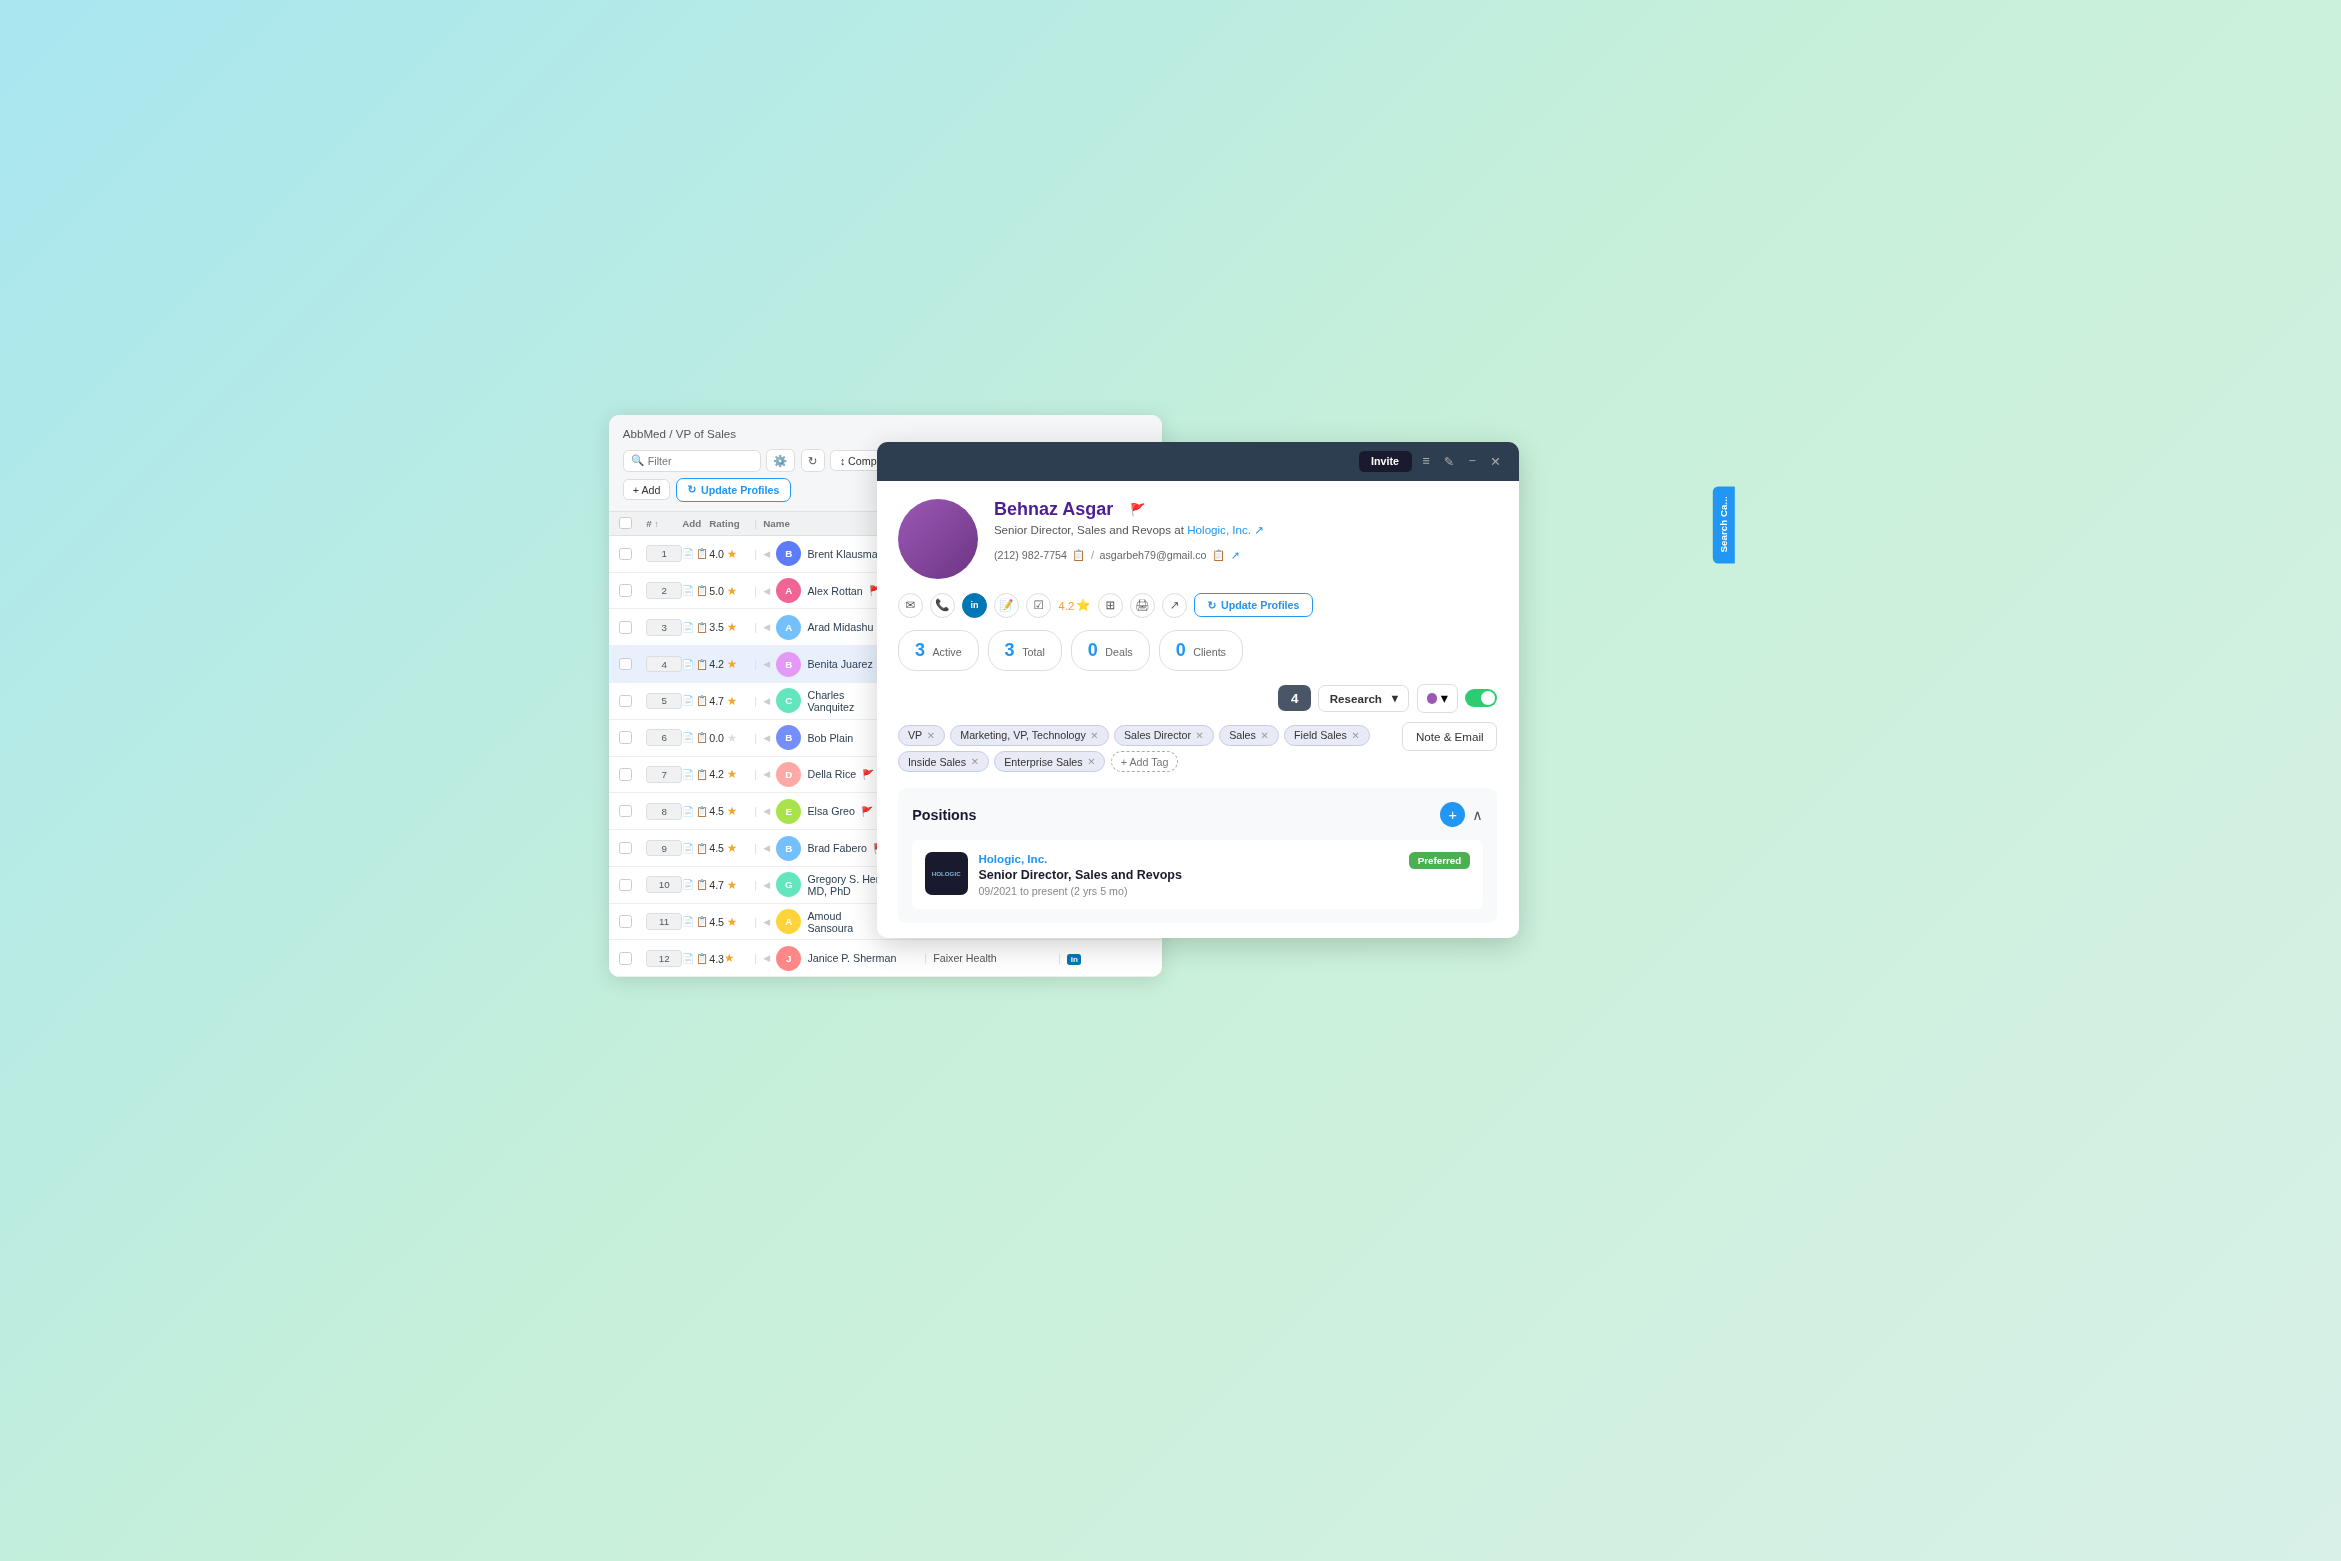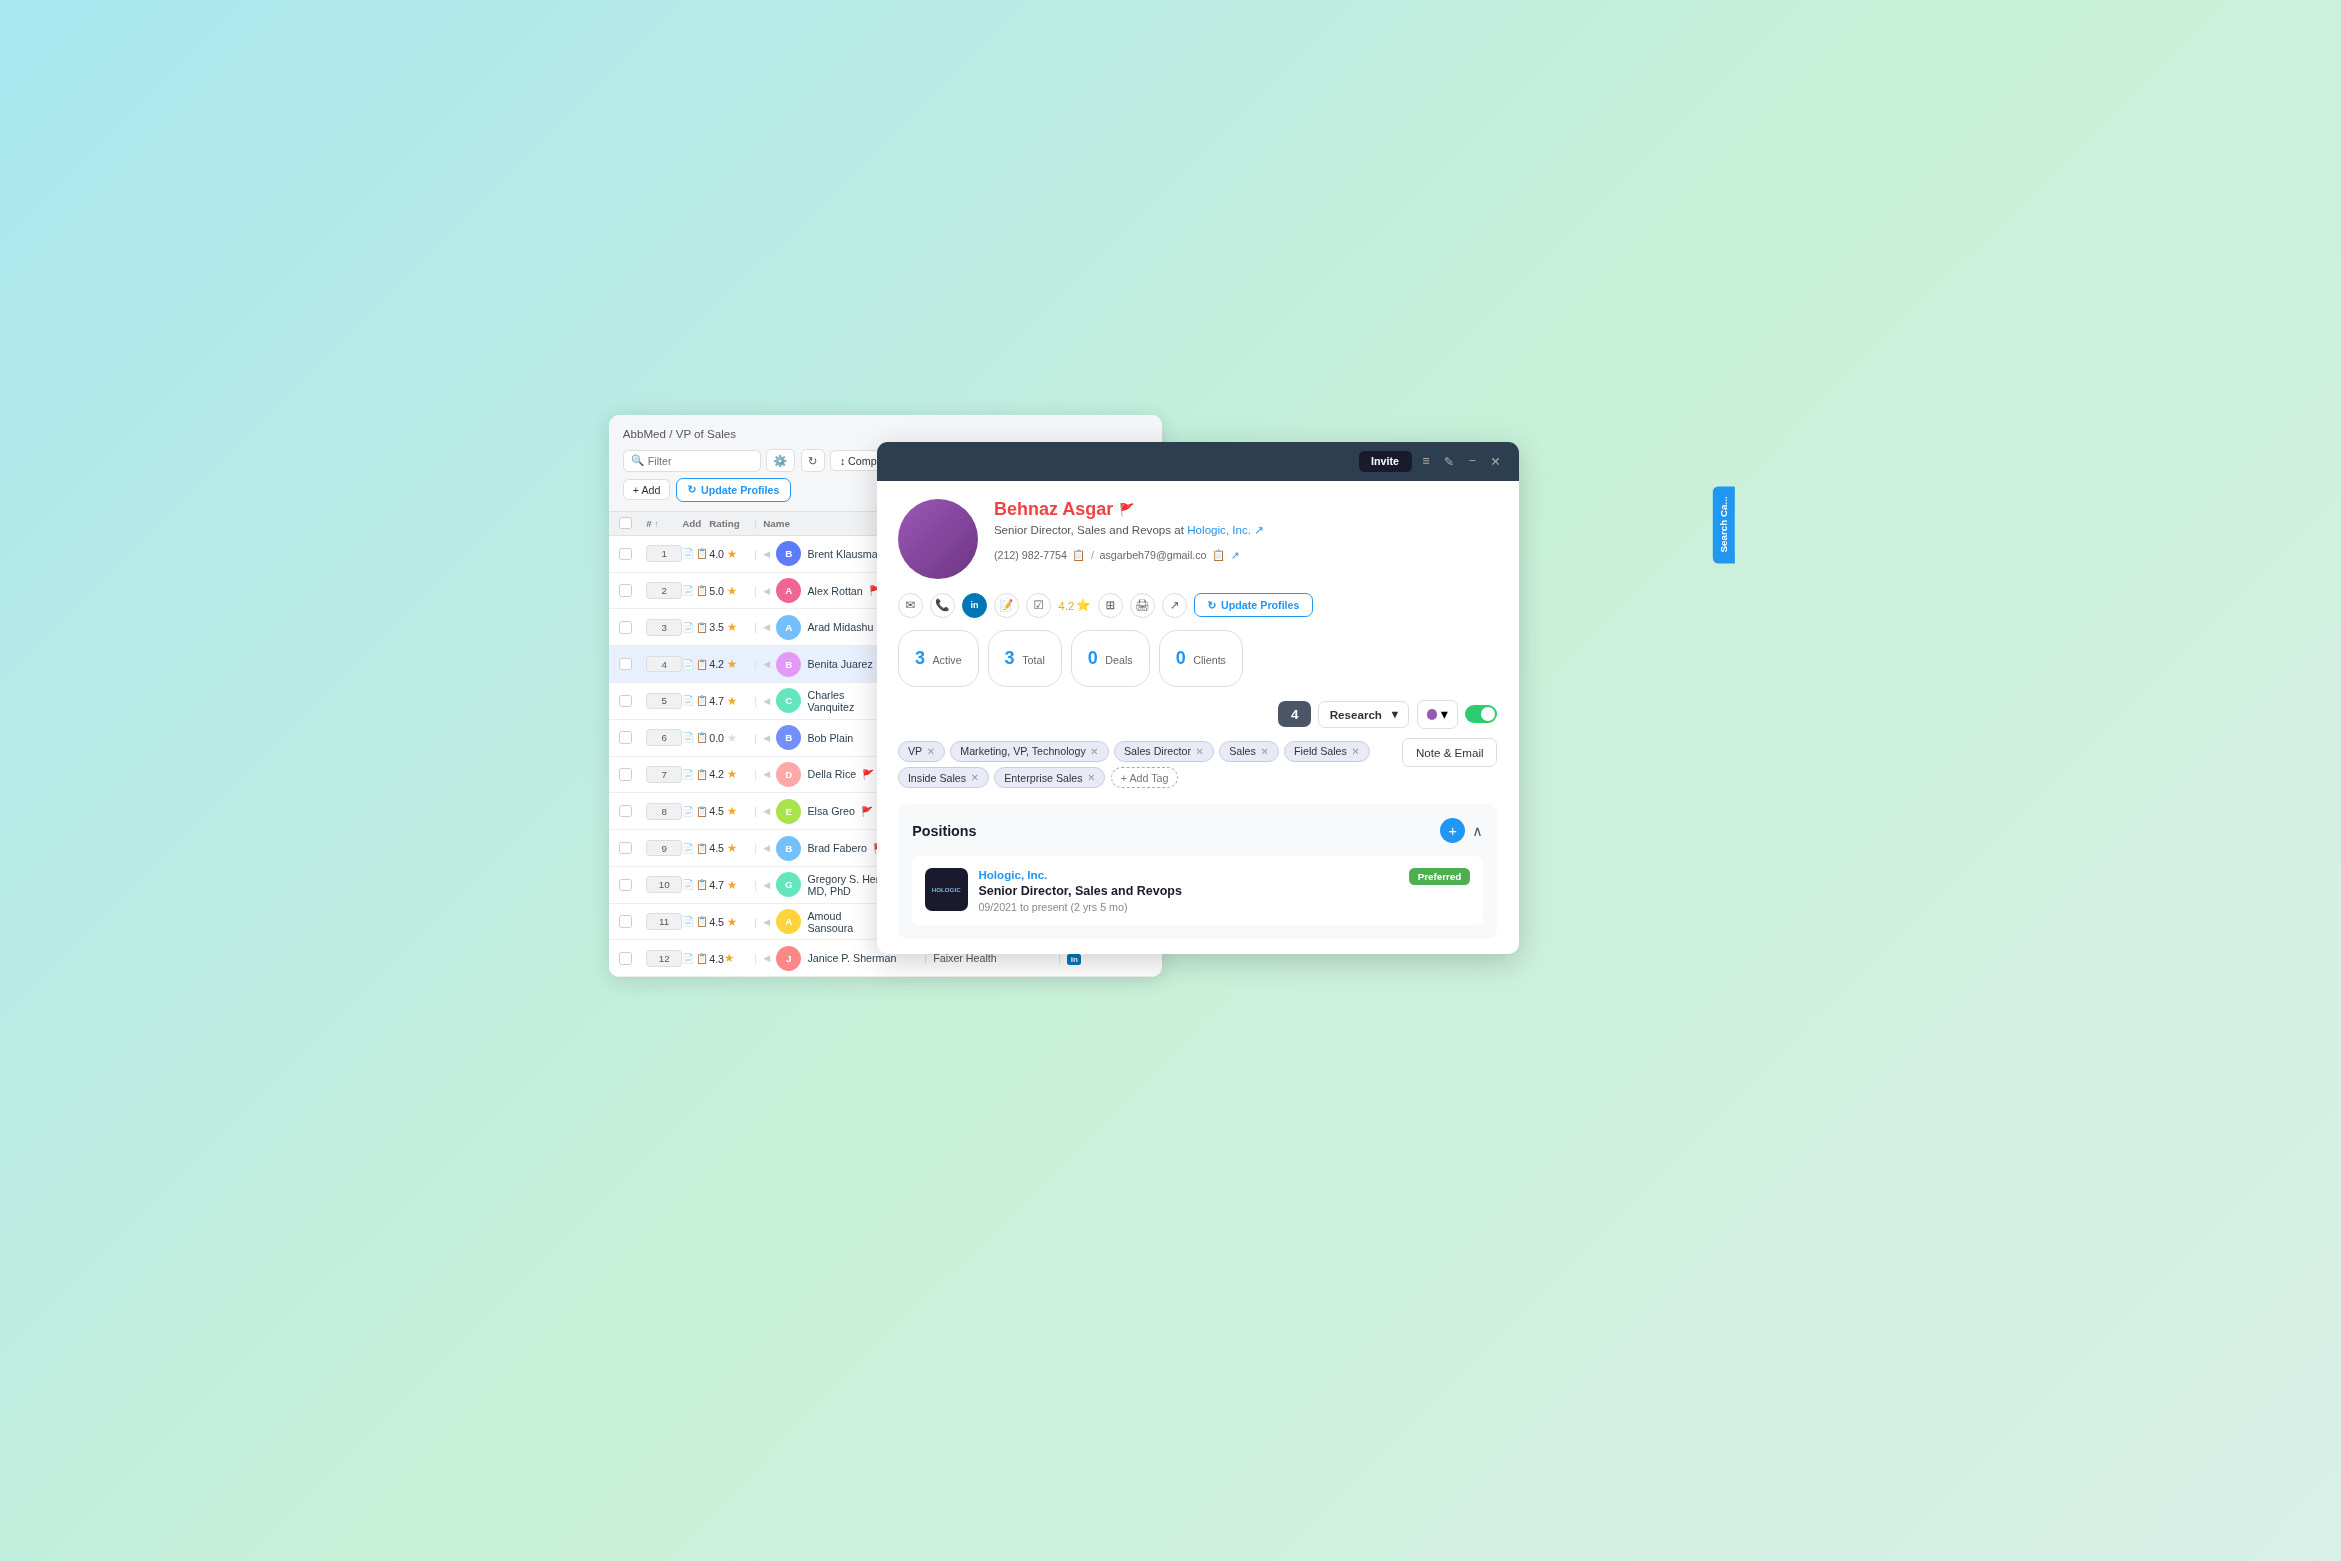--- a/index.html
+++ b/index.html
@@ -258,24 +258,24 @@
       display: flex;
       align-items: center;
       justify-content: center;
       color: white;
       font-size: 28.5px;
       font-weight: 700;
     }
     .profile-info h2 {
       font-size: 18px;
       font-weight: 700;
-      color: #ef4444;
-      display: flex;
-      align-items: center;
-      gap: 6px;
+      color: #4c1d95;
+      display: flex;
+      align-items: center;
+      gap: 17px;
     }
     .profile-info .subtitle {
       font-size: 11.6px;
       color: #555;
       margin: 3.6px 0;
     }
     .profile-info .subtitle a {
       color: #2196F3;
       text-decoration: none;
     }
@@ -321,21 +321,21 @@
       gap: 4.5px;
     }
     .stats-row {
       display: flex;
       gap: 9px;
       margin: 12.5px 0;
     }
     .stat-badge {
       border: 0.9px solid #ddd;
       border-radius: 18px;
-      padding: 17px 16px;
+      padding: 9px 16px;
       text-align: left;
       background: white;
     }
     .stat-badge .num {
       font-size: 18px;
       font-weight: 700;
       color: #2196F3;
     }
     .stat-badge .lbl {
       font-size: 10.7px;

